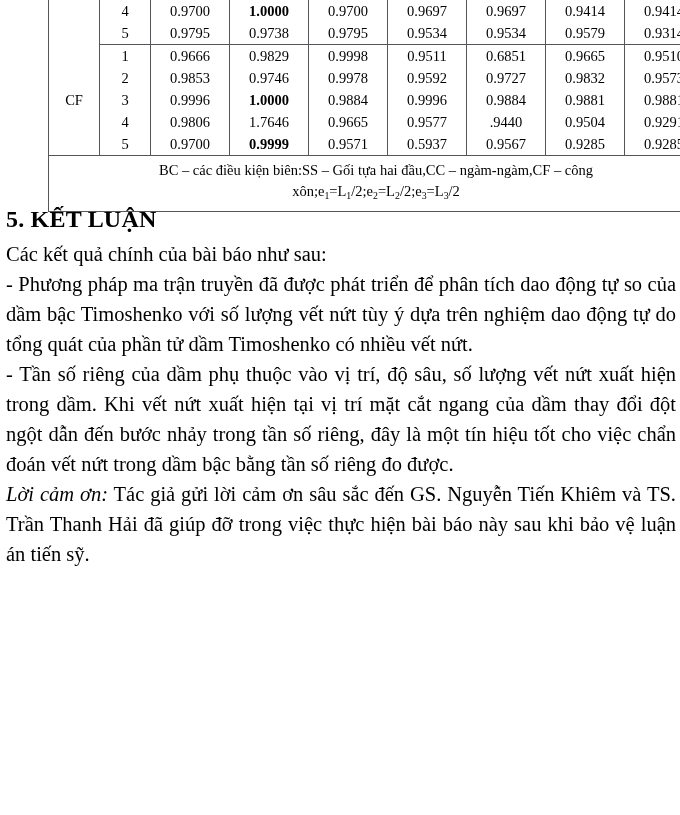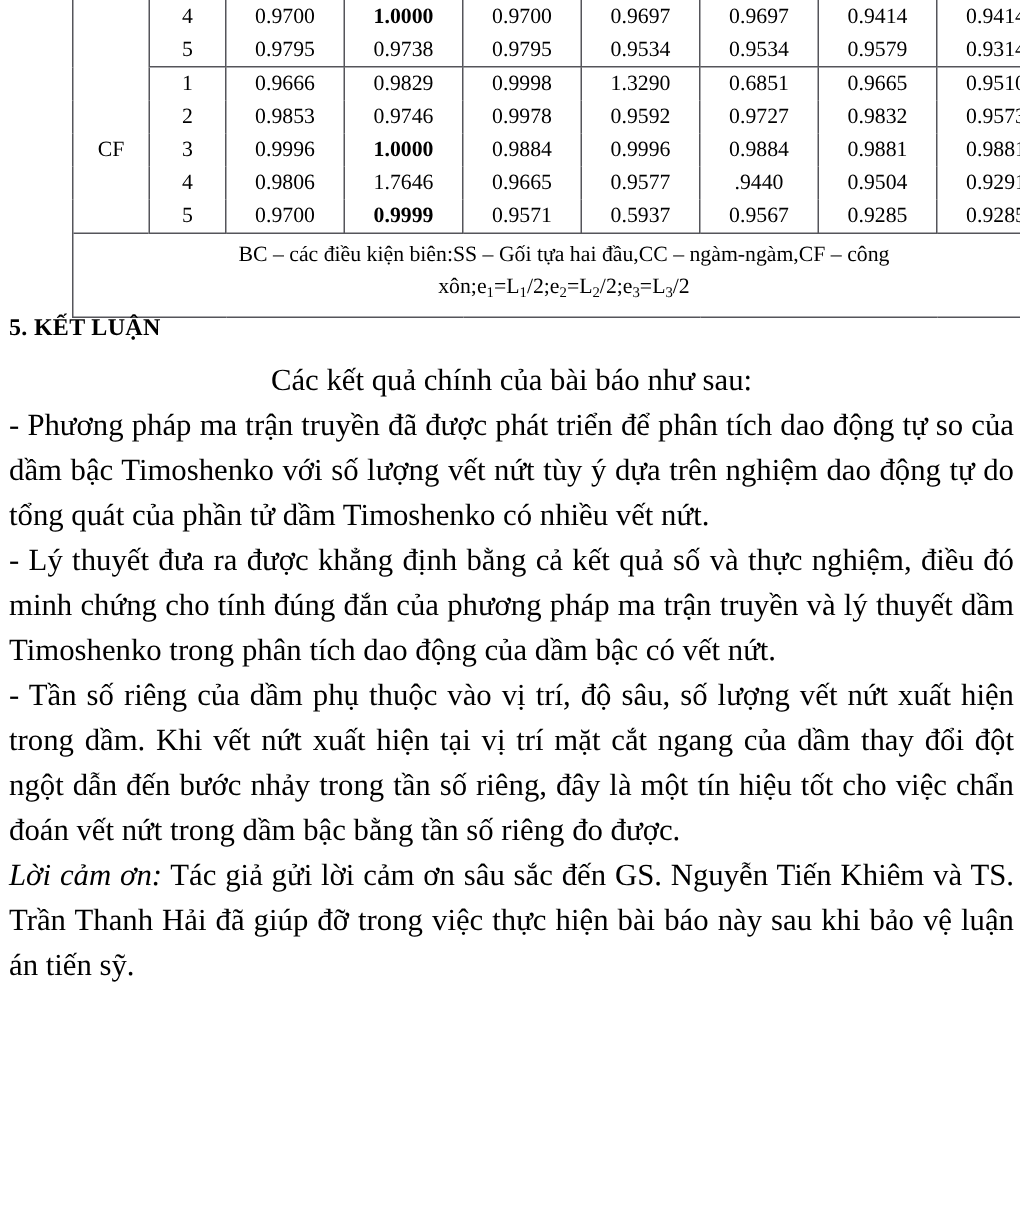--- a/index.html
+++ b/index.html
@@ -78,35 +78,35 @@
   sub { font-size: 0.68em; vertical-align: -0.28em; }
 
   
   .content {
     position: absolute;
     left: 6px;
     top: 205px;
     width: 670px;
   }
   h2.section-heading {
-    font-size: 16px;
+    font-size: 24px;
     font-weight: bold;
     margin: 0 0 6px 0;
     line-height: 28px;
     letter-spacing: 0.2px;
   }
   p.para {
     font-size: 20.5px;
     line-height: 30px;
     margin: 0;
     text-align: justify;
     text-justify: inter-word;
     hyphens: none;
   }
-  p.para.nojust { text-align: center; }
+  p.para.nojust { text-align: left; }
   .ack-lead {
     font-style: italic;
     margin-top: 38px;
   }
 </style>
 </head>
 <body>
 
 <div class="page">
 
@@ -135,21 +135,21 @@
           <td class="col-num">0.9579</td>
           <td class="col-num last-col">0.9314</td>
         </tr>
 
         <tr>
           <td class="col-bc bc-label" rowspan="5">CF</td>
           <td class="col-mode">1</td>
           <td class="col-num">0.9666</td>
           <td class="col-num">0.9829</td>
           <td class="col-num">0.9998</td>
-          <td class="col-num">1.3290</td>
+          <td class="col-num">0.9511</td>
           <td class="col-num">0.6851</td>
           <td class="col-num">0.9665</td>
           <td class="col-num last-col">0.9510</td>
         </tr>
         <tr>
           <td class="col-mode">2</td>
           <td class="col-num">0.9853</td>
           <td class="col-num">0.9746</td>
           <td class="col-num">0.9978</td>
           <td class="col-num">0.9592</td>
@@ -200,21 +200,20 @@
   </div>
 
   <div class="content">
 
     <h2 class="section-heading">5. KẾT LUẬN</h2>
 
     <p class="para nojust">Các kết quả chính của bài báo như sau:</p>
 
     <p class="para">- Phương pháp ma trận truyền đã được phát triển để phân tích dao động tự so của dầm bậc Timoshenko với số lượng vết nứt tùy ý dựa trên nghiệm dao động tự do tổng quát của phần tử dầm Timoshenko có nhiều vết nứt.</p>
 
-    <p class="para">- Lý thuyết đưa ra được khẳng định bằng cả kết quả số và thực nghiệm, điều đó minh chứng cho tính đúng đắn của phương pháp ma trận truyền và lý thuyết dầm Timoshenko trong phân tích dao động của dầm bậc có vết nứt.</p>
 
     <p class="para">- Tần số riêng của dầm phụ thuộc vào vị trí, độ sâu, số lượng vết nứt xuất hiện trong dầm. Khi vết nứt xuất hiện tại vị trí mặt cắt ngang của dầm thay đổi đột ngột dẫn đến bước nhảy trong tần số riêng, đây là một tín hiệu tốt cho việc chẩn đoán vết nứt trong dầm bậc bằng tần số riêng đo được.</p>
 
     <p class="para"><em class="ack-lead">Lời cảm ơn:</em><span> Tác giả gửi lời cảm ơn sâu sắc đến GS. Nguyễn Tiến Khiêm và TS. Trần Thanh Hải đã giúp đỡ trong việc thực hiện bài báo này sau khi bảo vệ luận án tiến sỹ.</span></p>
 
   </div>
 
 </div>
 
 </body></html>

